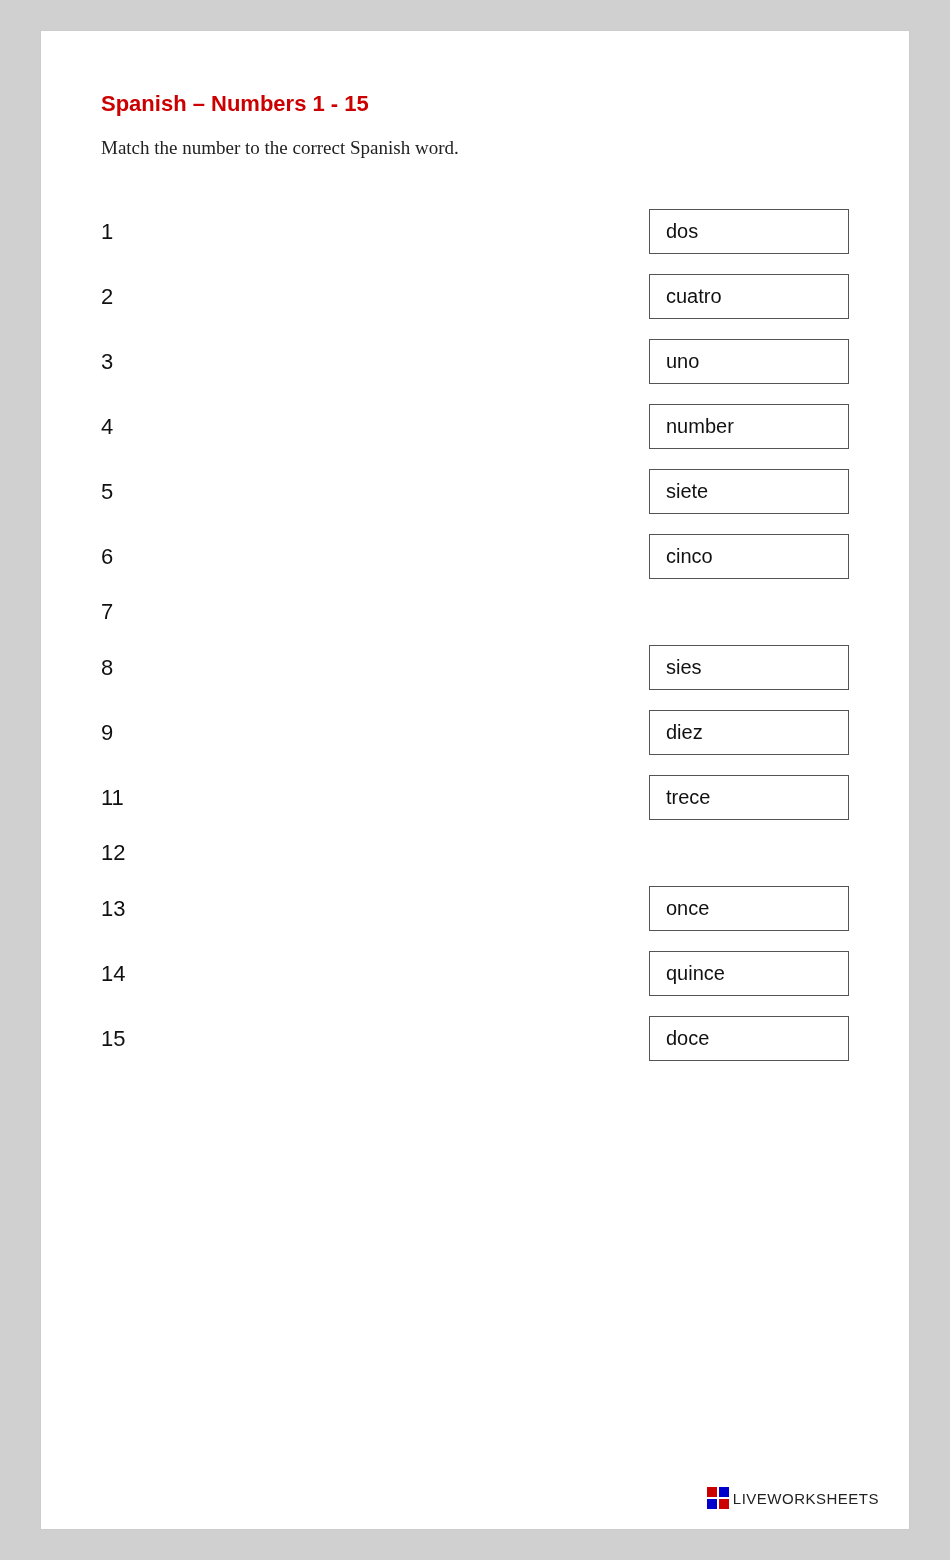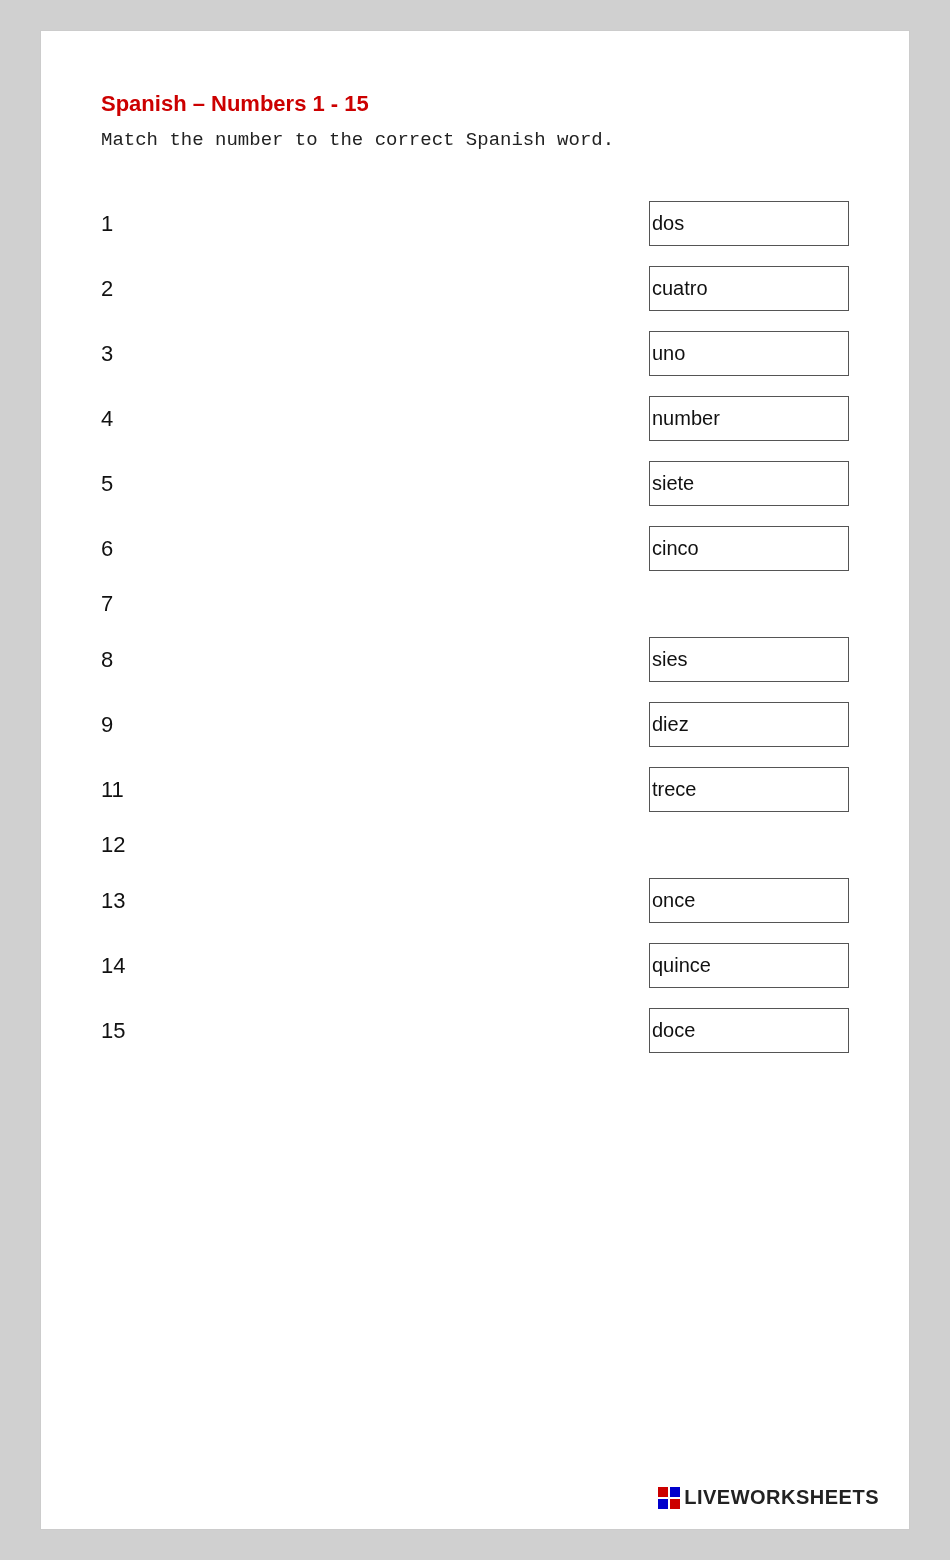--- a/index.html
+++ b/index.html
@@ -24,28 +24,28 @@
       margin: 30px auto;
       padding: 60px 60px 40px 60px;
       border: 1px solid #ccc;
       position: relative;
     }
 
     .title {
       color: #cc0000;
       font-size: 22px;
       font-weight: bold;
-      margin-bottom: 12px;
+      margin-bottom: 20px;
     }
 
     .instruction {
       font-size: 19px;
       color: #222;
       margin-bottom: 40px;
-      font-family: Liberation Mono, monospace;
+      font-family: Liberation Serif, serif;
     }
 
     .matching-area {
       display: flex;
       flex-direction: column;
       gap: 0px;
     }
 
     .match-row {
       display: flex;
@@ -57,21 +57,21 @@
     .number-label {
       font-size: 22px;
       color: #111;
       width: 80px;
       font-family: Arial, sans-serif;
     }
 
     .word-box {
       border: 1.5px solid #555;
       width: 200px;
-      padding: 10px 2px;
+      padding: 10px 16px;
       font-size: 20px;
       color: #111;
       font-family: Arial, sans-serif;
       background: #fff;
     }
 
     .footer {
       position: absolute;
       bottom: 20px;
       right: 30px;
@@ -99,22 +99,22 @@
       height: 10px;
     }
 
     .logo-block-blue {
       background: #0000cc;
       width: 10px;
       height: 10px;
     }
 
     .footer-text {
-      font-size: 20px;
-      font-weight: bold;
+      font-size: 15px;
+      font-weight: normal;
       color: #222;
       font-family: Arial, sans-serif;
       letter-spacing: 0.5px;
     }
   </style>
 </head>
 <body>
 
 <div class="page">
 

